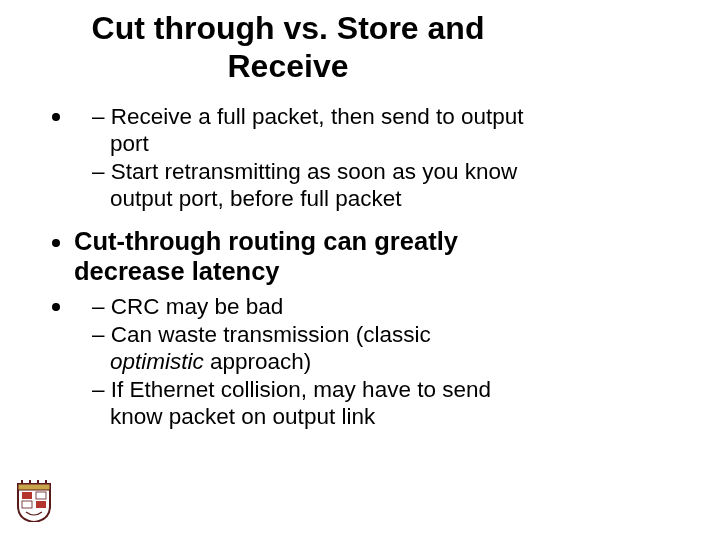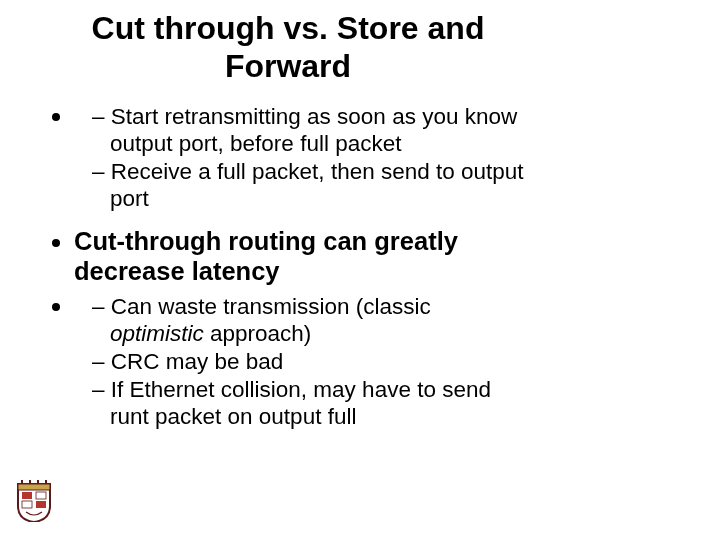--- a/index.html
+++ b/index.html
@@ -60,38 +60,38 @@
     height: 44px;
   }
 </style>
 </head>
 <body>
 
 <div class="slide">
 
   <h1 class="title">
     <span>Cut through vs. Store and</span><br>
-    <span>Forward</span>
+    <span>Receive</span>
   </h1>
 
   <ul class="lvl1">
     <li>
       <ul class="lvl2">
+        <li>Receive a full packet, then send to output port</li>
         <li>Start retransmitting as soon as you know output port, before full packet</li>
-        <li>Receive a full packet, then send to output port</li>
       </ul>
     </li>
     <li>
       <span>Cut-through routing can greatly decrease latency</span>
     </li>
     <li>
       <ul class="lvl2">
+        <li>CRC may be bad</li>
         <li><span>Can waste transmission (classic </span><span class="italic">optimistic</span><span> approach)</span></li>
-        <li>CRC may be bad</li>
-        <li>If Ethernet collision, may have to send runt packet on output full</li>
+        <li>If Ethernet collision, may have to send know packet on output link</li>
       </ul>
     </li>
   </ul>
 
   <svg class="logo" viewBox="0 0 36 44">
     <path d="M2 6 h32 v22 q0 14 -16 16 q-16 -2 -16 -16 Z" fill="#fff" stroke="#5b1a1a" stroke-width="2"></path>
     <path d="M2 6 h32 v6 h-32 Z" fill="#c9a54a" stroke="#5b1a1a" stroke-width="1"></path>
     <line x1="6" y1="6" x2="6" y2="2" stroke="#5b1a1a" stroke-width="2"></line>
     <line x1="14" y1="6" x2="14" y2="2" stroke="#5b1a1a" stroke-width="2"></line>
     <line x1="22" y1="6" x2="22" y2="2" stroke="#5b1a1a" stroke-width="2"></line>

